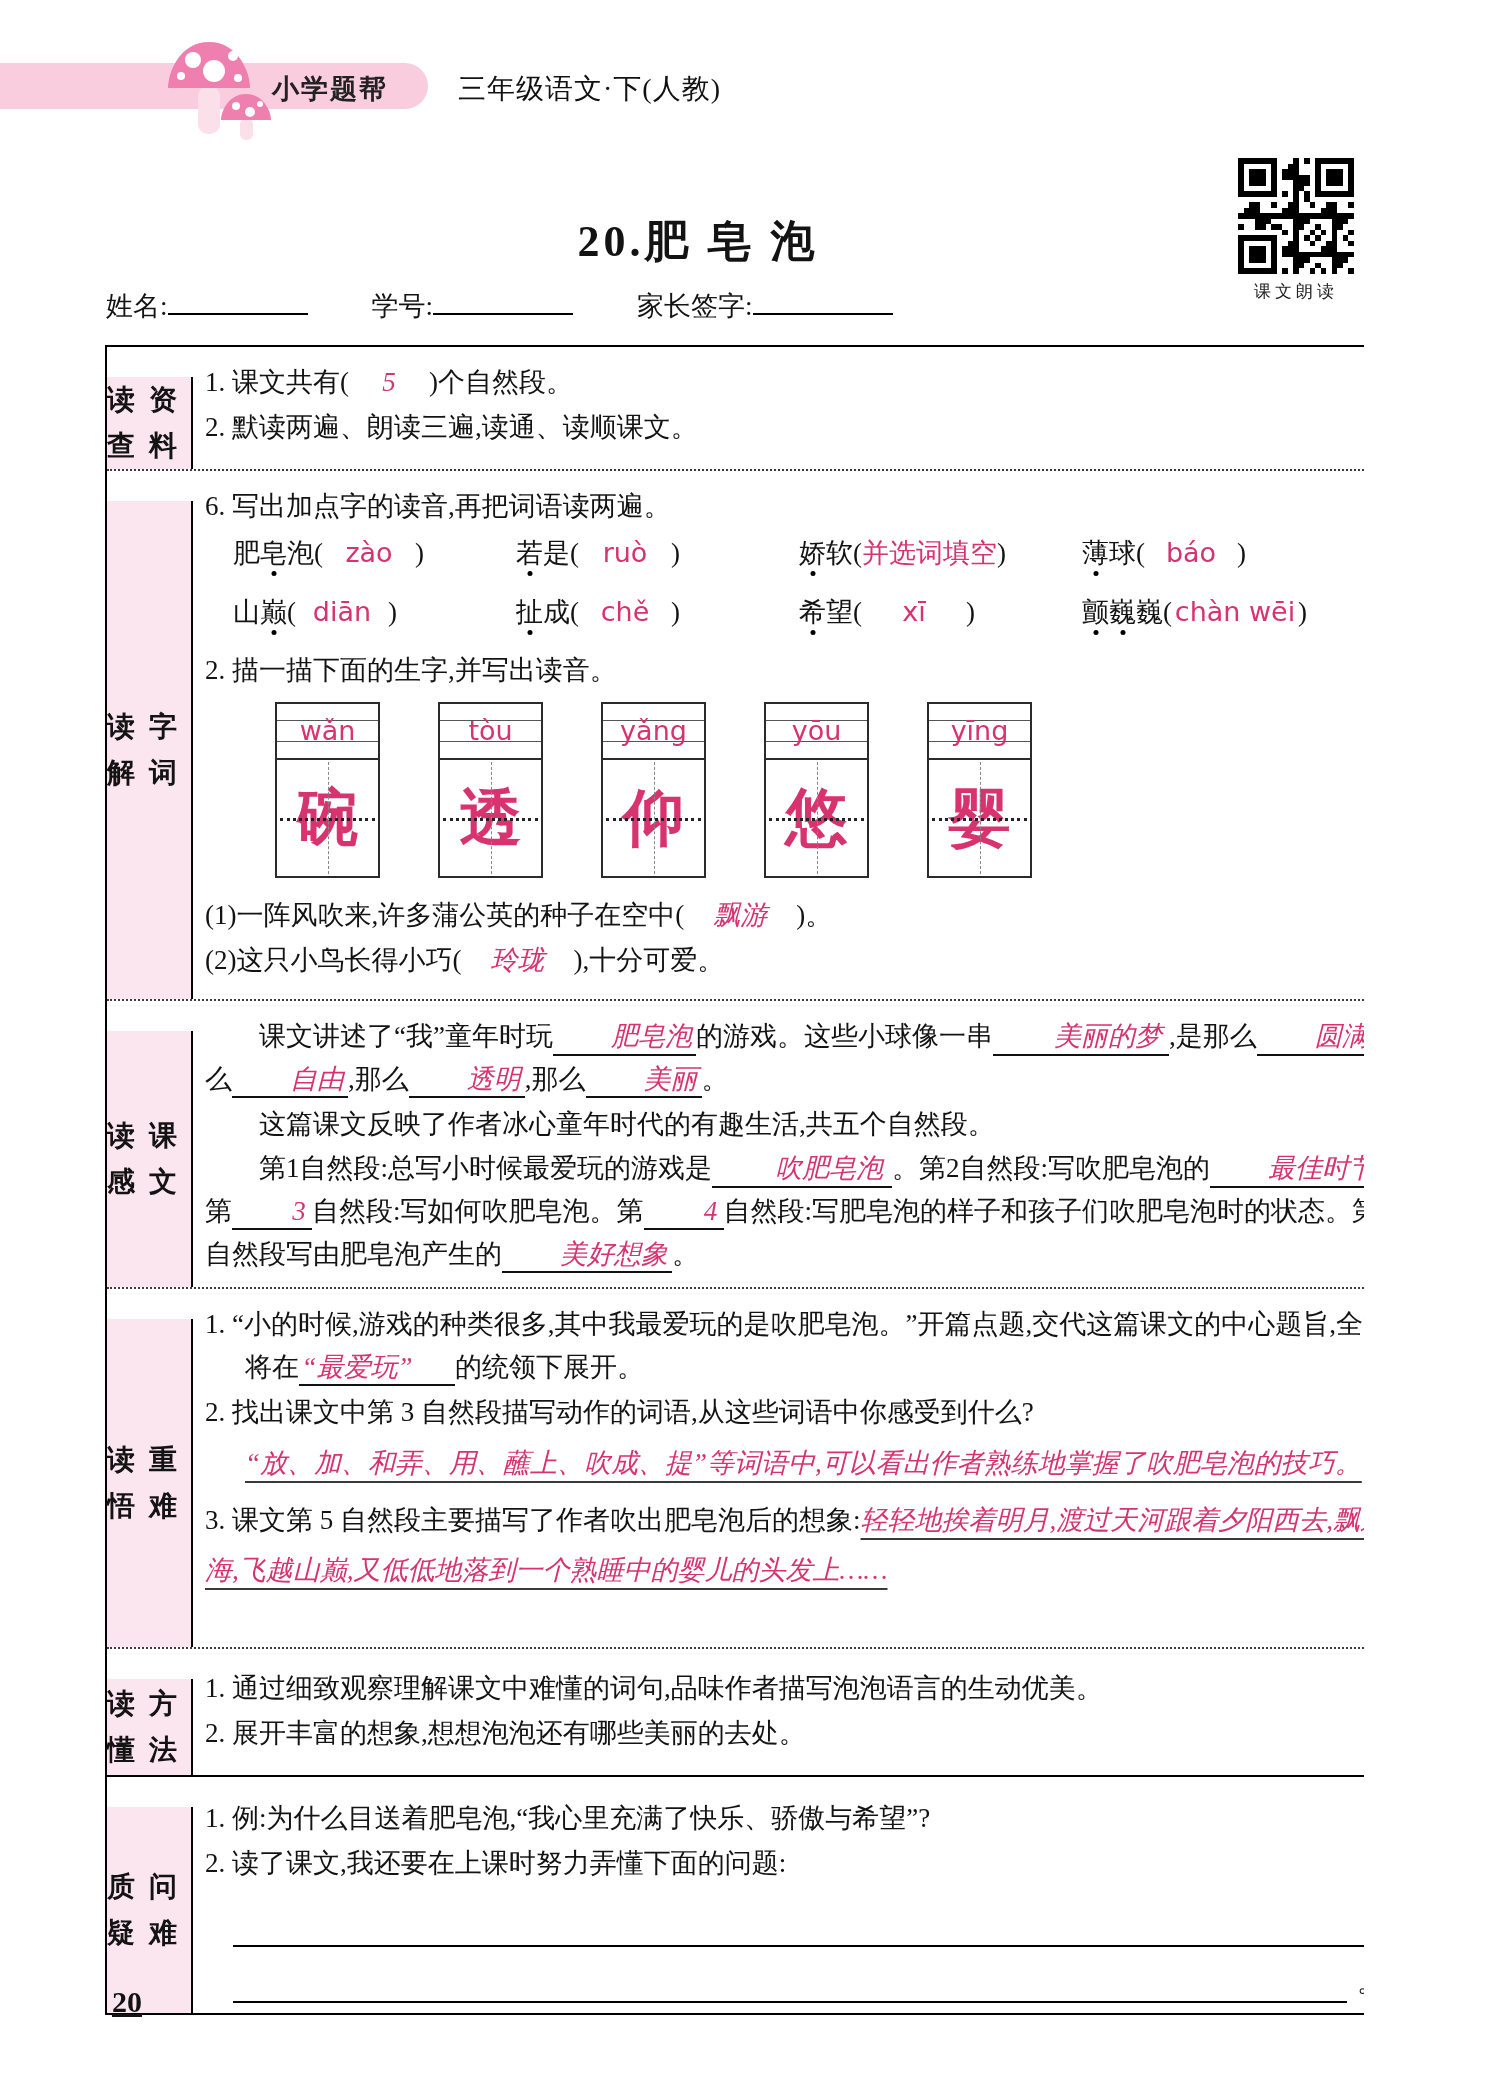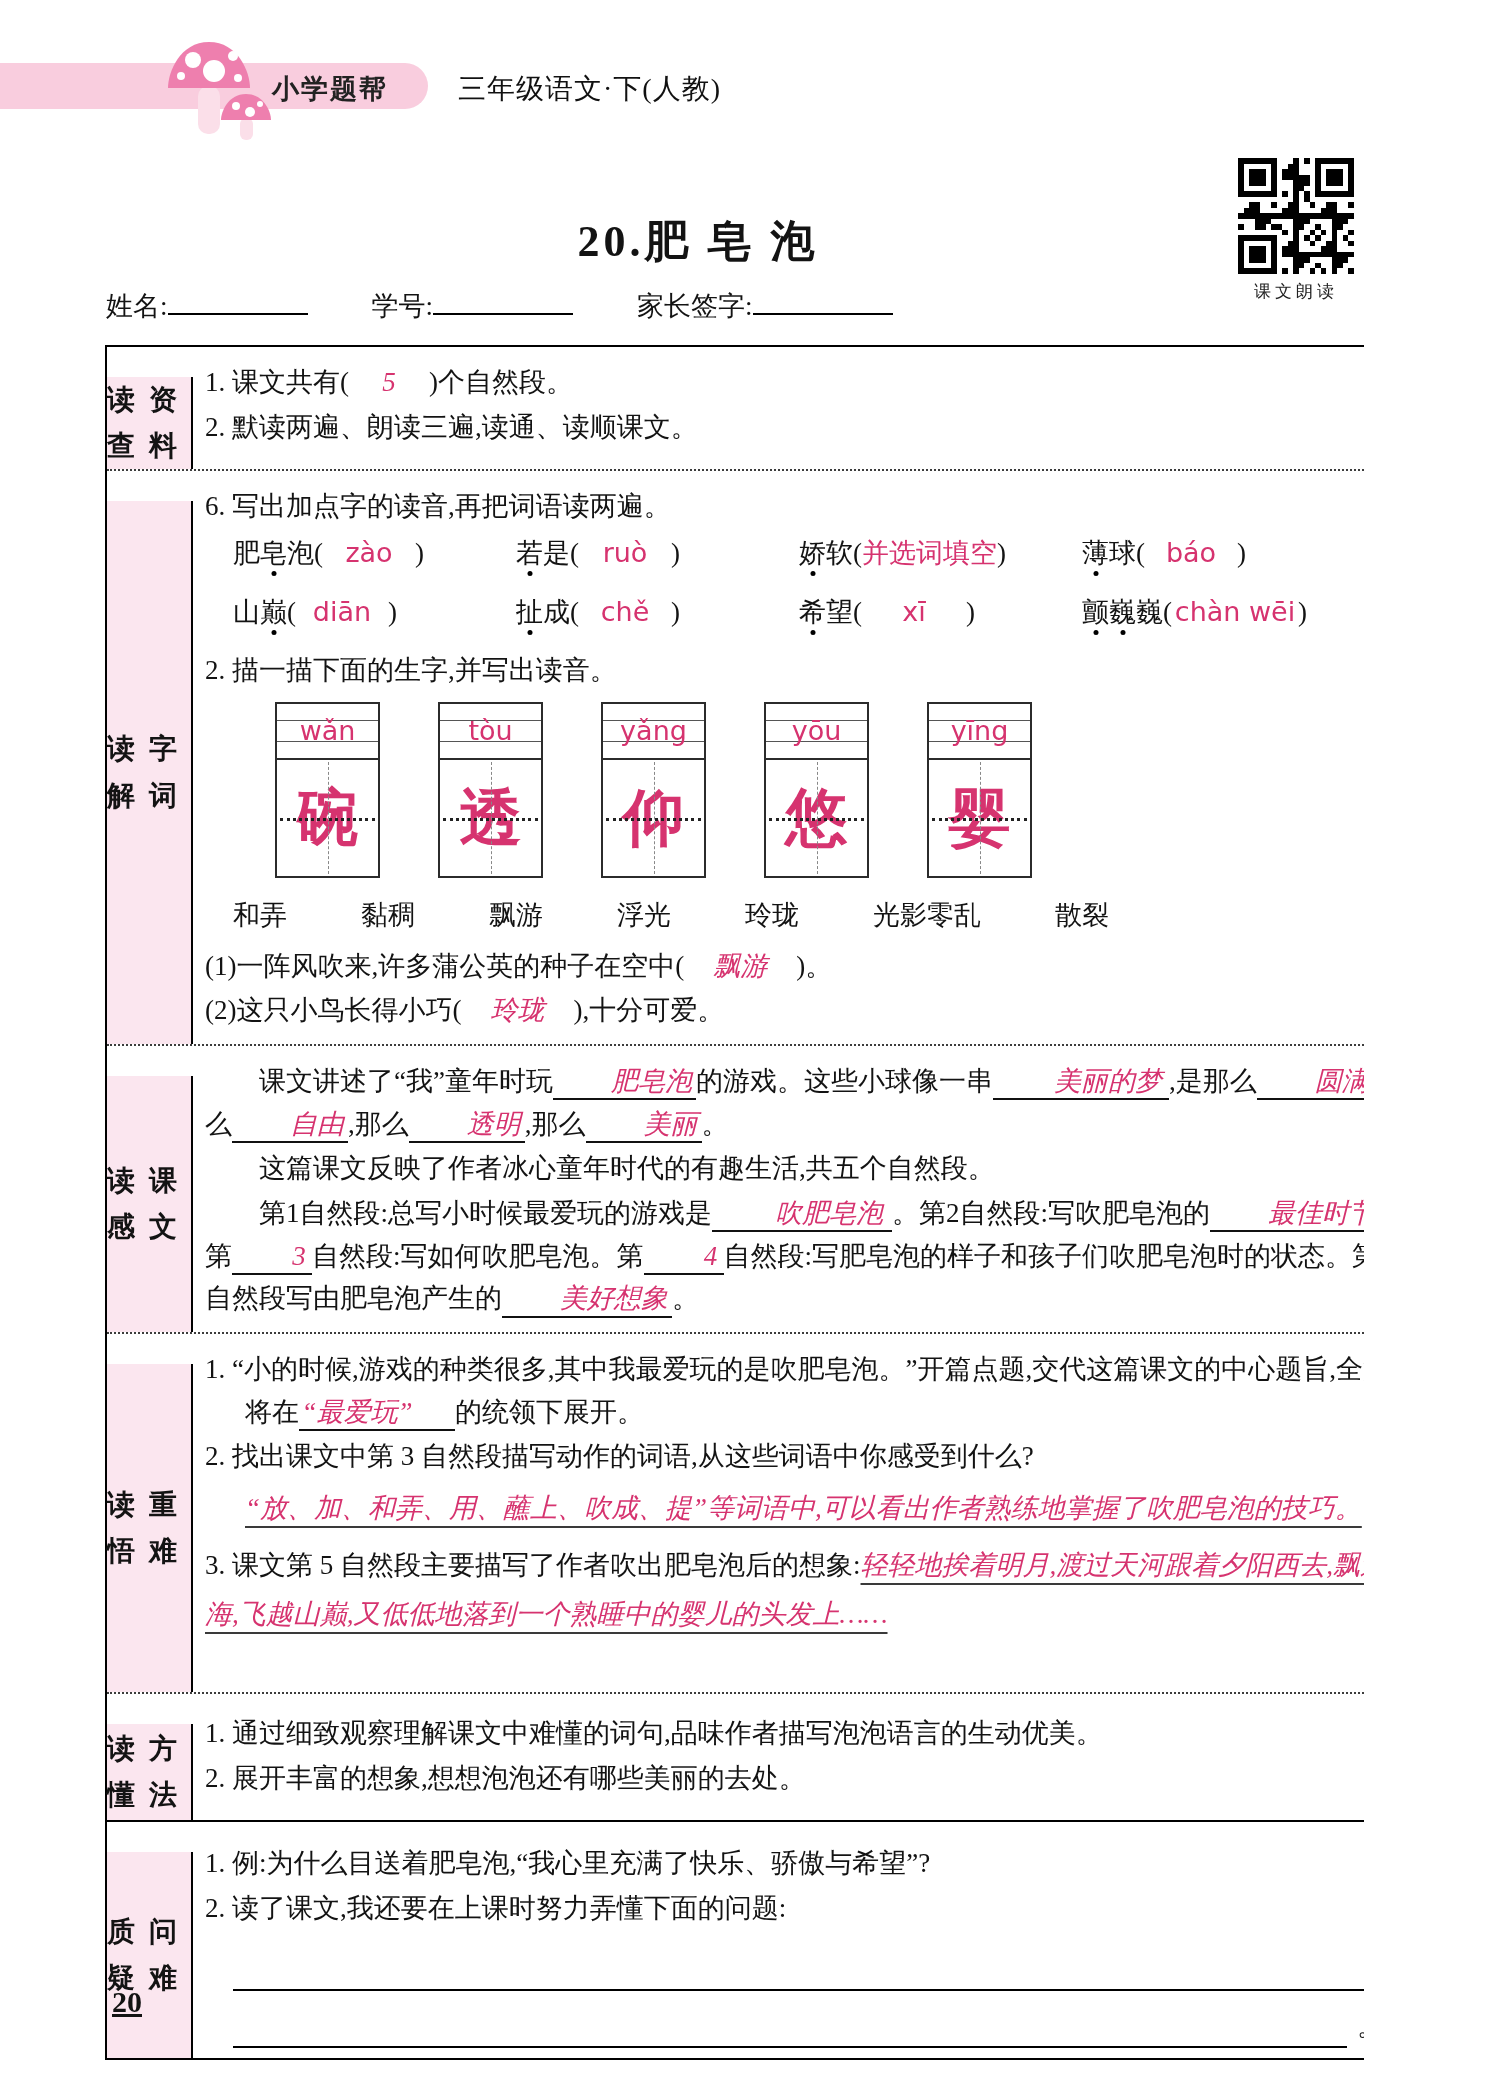--- a/index.html
+++ b/index.html
@@ -330,29 +330,20 @@
             </div>
             <div class="gbox">
               <div class="gpy">
                 <span class="gp py">yīng</span>
               </div>
               <div class="gch">
                 <span class="gc">婴</span>
               </div>
             </div>
           </div>
-        <div class="bank">
-            <span>和弄</span>
-            <span>黏稠</span>
-            <span>飘游</span>
-            <span>浮光</span>
-            <span>玲珑</span>
-            <span>光影零乱</span>
-            <span>散裂</span>
-          </div>
         <div class="line"><span>(1)一阵风吹来,许多蒲公英的种子在空中(</span><span class="ans" style="min-width: 112px;">飘游</span><span>)。</span></div>
         <div class="line"><span>(2)这只小鸟长得小巧(</span><span class="ans" style="min-width: 112px;">玲珑</span><span>),十分可爱。</span></div>
       </div>
     </div>
 
     <div class="row dot-top" style="min-height:272px">
       <div class="lbl">
         <span>读感</span>
         <span>课文</span>
       </div>

